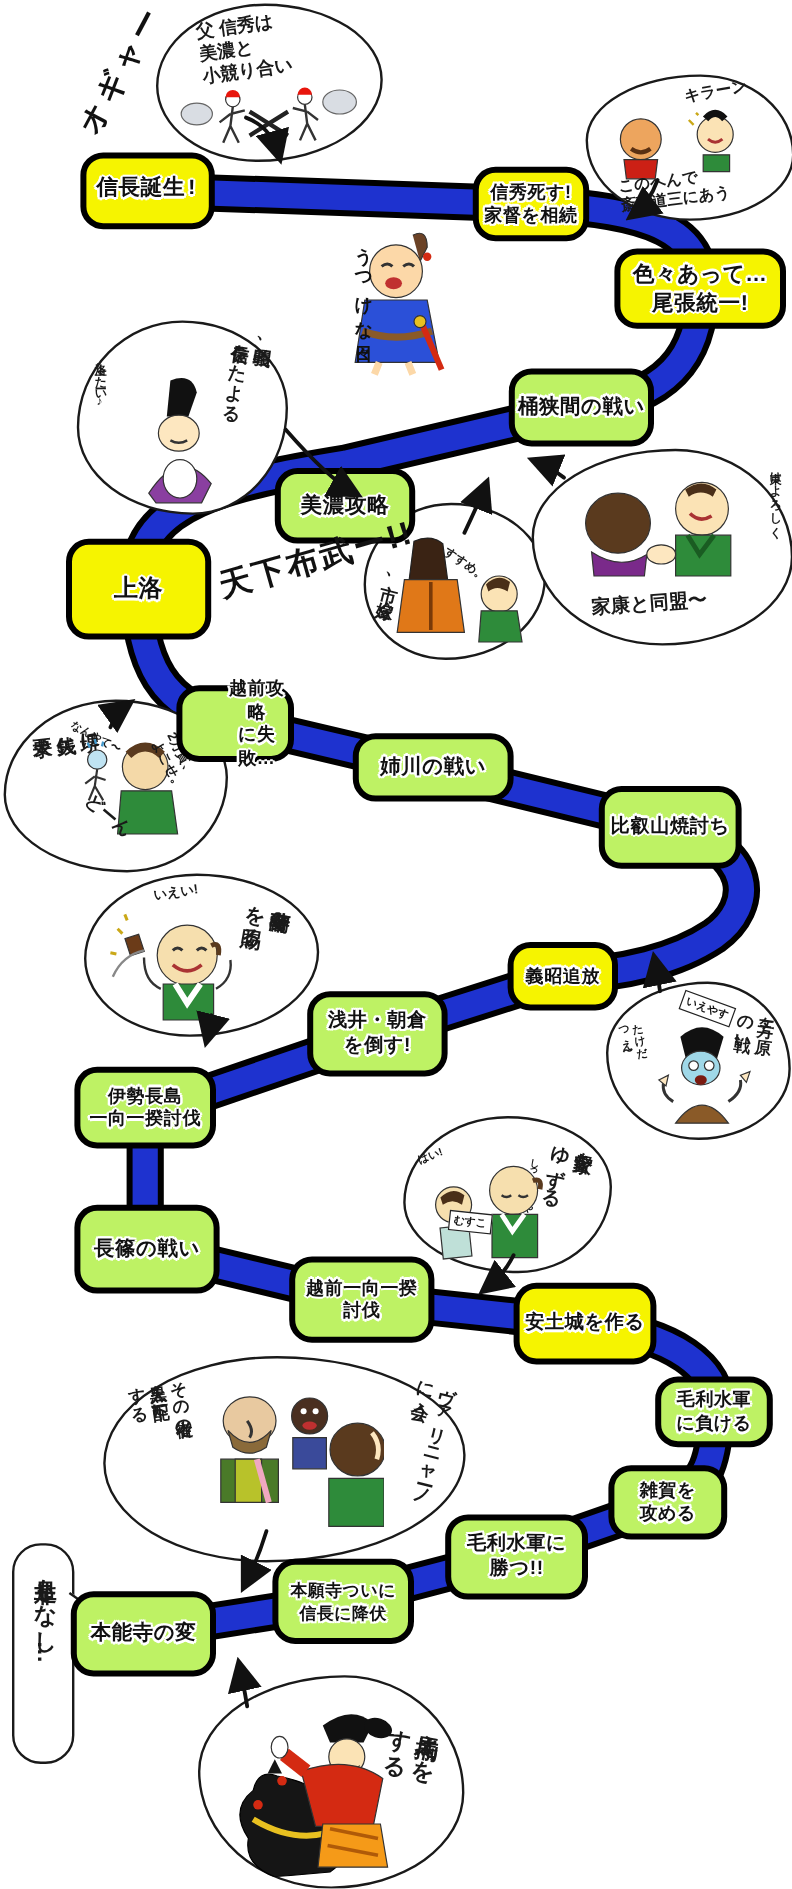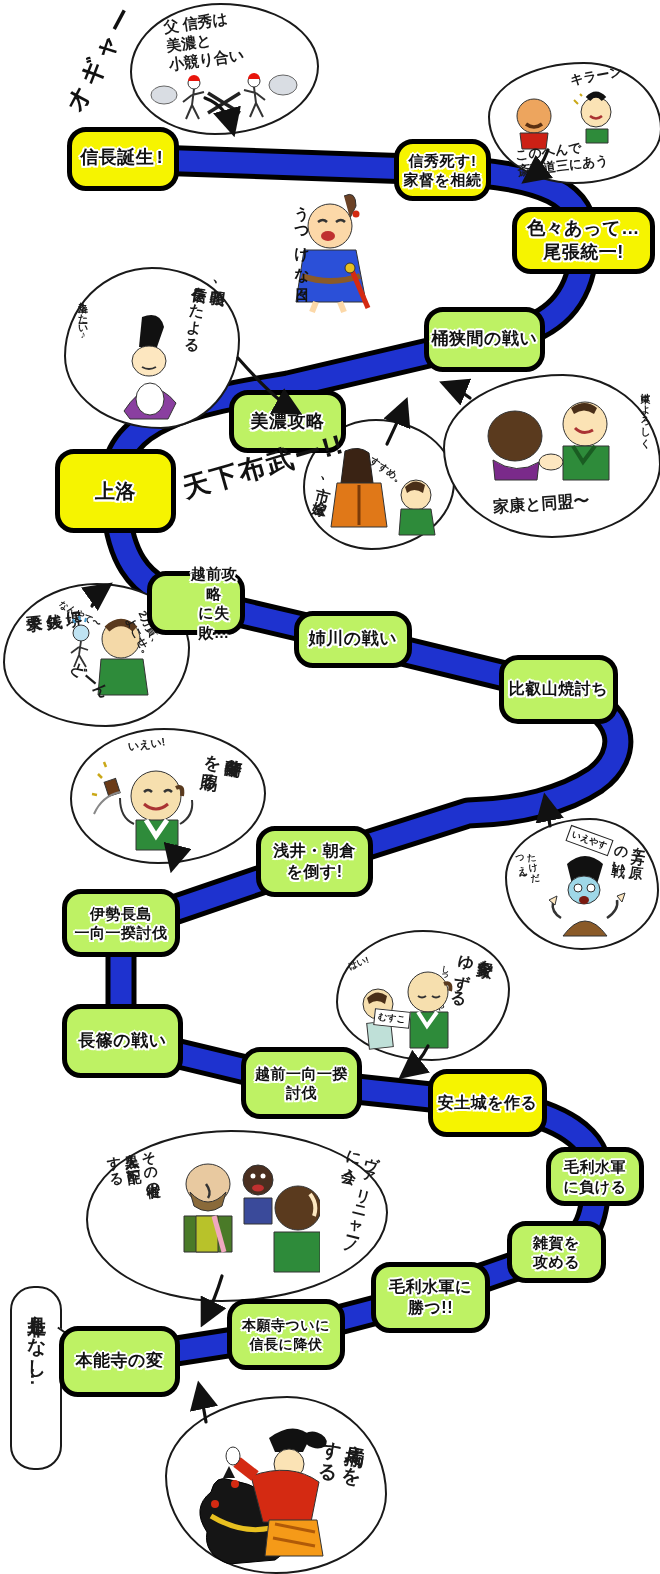--- a/index.html
+++ b/index.html
@@ -288,22 +288,23 @@
   <div class="node yellow" style="left:67px;top:127px;width:112px;height:64px;font-size:18px;font-family:Liberation Mono, monospace;">信長誕生!</div>
   <div class="node yellow" style="left:394px;top:139px;width:97px;height:62px;font-size:15px;">信秀死す!
 家督を相続</div>
   <div class="node yellow" style="left:512px;top:207px;width:143px;height:67px;font-size:18px;">色々あって…
 尾張統一!</div>
   <div class="node red" style="left:424px;top:307px;width:121px;height:65px;">桶狭間の戦い</div>
   <div class="node red" style="left:229px;top:354px;width:117px;height:63px;font-size:18px;margin-top:36px;">美濃攻略</div>
   <div class="node yellow" style="left:55px;top:449px;width:121px;height:84px;font-size:20px;">上洛</div>
   <div class="node red" style="left:147px;top:571px;width:98px;height:64px;font-size:15px;padding-left:36px;">越前攻略
 に失敗…</div>
-  <div class="node red" style="left:294px;top:611px;width:118px;height:57px;">姉川の戦い</div>
+  <div class="node red" style="left:294px;top:611px;width:134px;height:57px;">姉川の戦い</div>
   <div class="node red" style="left:499px;top:655px;width:119px;height:69px;font-size:16px;">比叡山焼討ち</div>
+  <div class="node yellow" style="left:423px;top:785px;width:92px;height:57px;font-size:15px;">義昭追放</div>
   <div class="node red" style="left:256px;top:826px;width:117px;height:71px;font-size:16px;">浅井・朝倉
 を倒す!</div>
   <div class="node red" style="left:62px;top:889px;width:118px;height:68px;font-size:15px;">伊勢長島
 一向一揆討伐</div>
   <div class="node red" style="left:62px;top:1004px;width:121px;height:74px;">長篠の戦い</div>
   <div class="node red" style="left:241px;top:1047px;width:121px;height:72px;font-size:15px;">越前一向一揆
 討伐</div>
   <div class="node yellow" style="left:428px;top:1069px;width:119px;height:68px;font-size:16px;">安土城を作る</div>
   <div class="node red" style="left:546px;top:1147px;width:98px;height:59px;font-size:15px;">毛利水軍
 に負ける</div>

